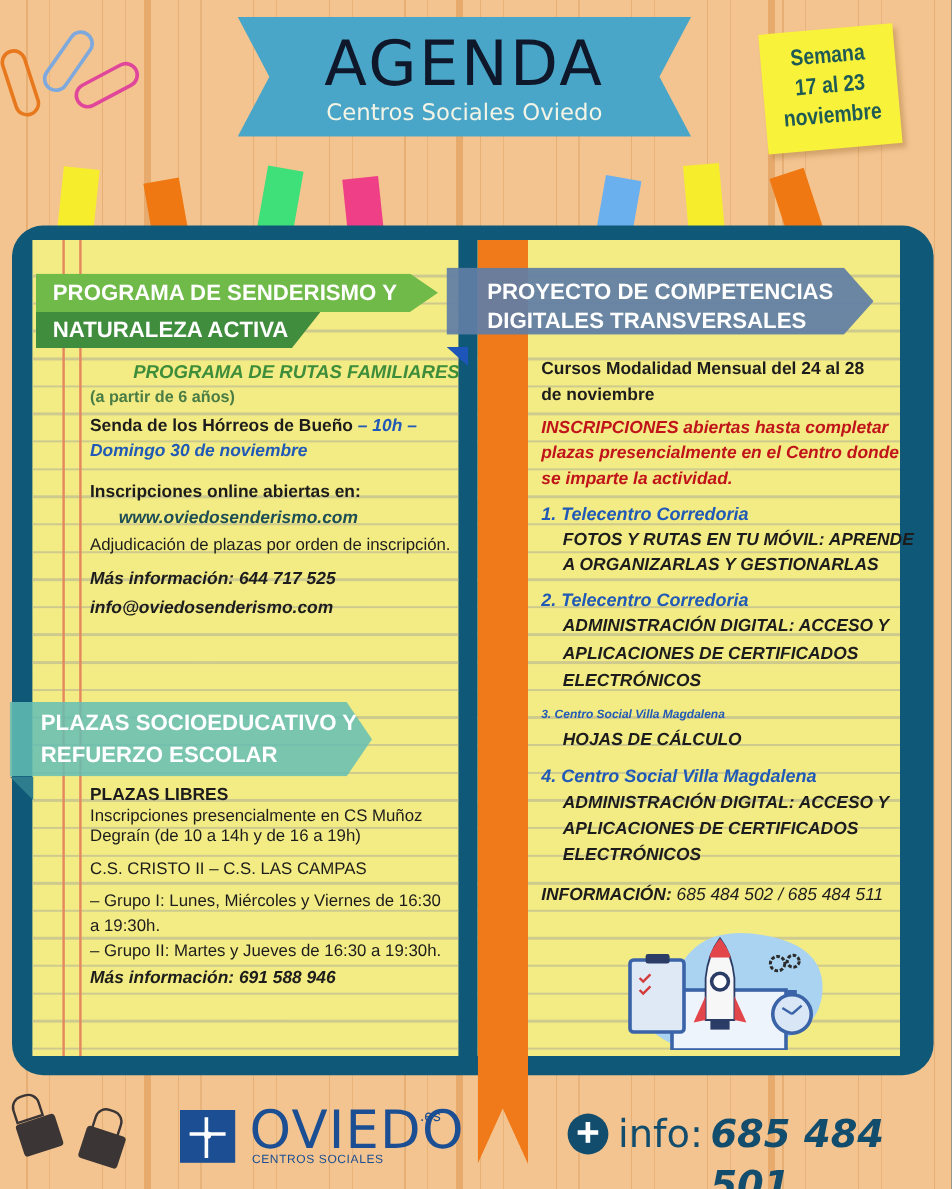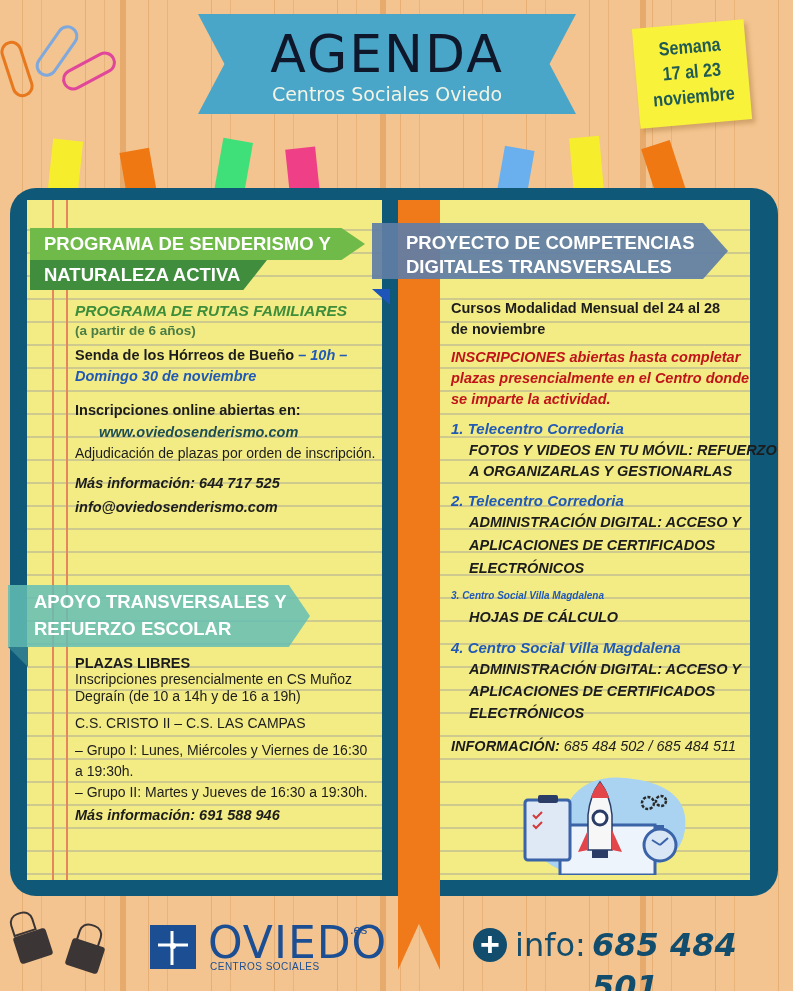--- a/index.html
+++ b/index.html
@@ -80,21 +80,21 @@
     clip-path: polygon(0 0, 100% 0, 100% 100%); }
   .hdr-teal { left: 8px; top: 585px; width: 302px; height: 62px; background: rgba(100,190,180,0.85);
     clip-path: polygon(0 0, 93% 0, 100% 50%, 93% 100%, 0 100%); padding: 5px 0 0 26px; }
   .hdr-teal-fold { left: 8px; top: 647px; width: 20px; height: 20px; background: #2d7d8e;
     clip-path: polygon(0 0, 100% 0, 100% 100%); }
 
   
   .txt { font-size: 14.5px; line-height: 21px; color: #1c1c1c; }
   .b { font-weight: bold; }
   .i { font-style: italic; }
-  .green { color: #3e8d3a; }
+  .green { color: #3e8d3a; margin-left: 36px; }
   .gray-green { color: #4a7d46; }
   .blue { color: #2159b7; }
   .teal { color: #1d4d55; margin-left: 24px; }
   .red { color: #c0141a; }
 
   .row { position: absolute; white-space: nowrap; }
 
   
   .illus { left: 500px; top: 770px; width: 210px; height: 105px; }
 
@@ -159,21 +159,21 @@
   <span>Senda de los Hórreos de Bueño</span><span class="i blue"> – 10h –</span>
 </div>
 <div class="row txt b i blue" style="left:75px;top:366px;">Domingo 30 de noviembre</div>
 <div class="row txt b" style="left:75px;top:400px;">Inscripciones online abiertas en:</div>
 <div class="row txt b i teal" style="left:75px;top:422px;">www.oviedosenderismo.com</div>
 <div class="row txt" style="left:75px;top:443px;font-size:14px;">Adjudicación de plazas por orden de inscripción.</div>
 <div class="row txt b i" style="left:75px;top:473px;">Más información: 644 717 525</div>
 <div class="row txt b i" style="left:75px;top:497px;">info@oviedosenderismo.com</div>
 
 <div class="abs hdr hdr-teal">
-  <div>APOYO TRANSVERSALES Y</div>
+  <div>PLAZAS SOCIOEDUCATIVO Y</div>
   <div style="margin-top:3px;">REFUERZO ESCOLAR</div>
 </div>
 <div class="abs hdr-teal-fold"></div>
 
 <div class="row txt b" style="left:75px;top:653px;">PLAZAS LIBRES</div>
 <div class="row txt" style="left:75px;top:671px;font-size:14px;line-height:17px;">Inscripciones presencialmente en CS Muñoz</div>
 <div class="row txt" style="left:75px;top:688px;font-size:14px;line-height:17px;">Degraín (de 10 a 14h y de 16 a 19h)</div>
 <div class="row txt" style="left:75px;top:713px;font-size:14px;">C.S. CRISTO II – C.S. LAS CAMPAS</div>
 <div class="row txt" style="left:75px;top:740px;font-size:14px;">– Grupo I: Lunes, Miércoles y Viernes de 16:30</div>
 <div class="row txt" style="left:75px;top:761px;font-size:14px;">a 19:30h.</div>
@@ -190,21 +190,21 @@
 <div class="row txt b" style="left:451px;top:319px;">de noviembre</div>
 <div class="row txt b i red" style="left:451px;top:347px;">
   <span>INSCRIPCIONES</span><span> abiertas hasta completar</span>
 </div>
 <div class="row txt b i red" style="left:451px;top:368px;">plazas presencialmente en el Centro donde</div>
 <div class="row txt b i red" style="left:451px;top:389px;">se imparte la actividad.</div>
 
 <div class="row txt b i blue" style="left:451px;top:418px;font-size:15px;">
   <span>1.</span> <span>Telecentro Corredoria</span>
 </div>
-<div class="row txt b i" style="left:469px;top:440px;">FOTOS Y VIDEOS EN TU MÓVIL: REFUERZO</div>
+<div class="row txt b i" style="left:469px;top:440px;">FOTOS Y RUTAS EN TU MÓVIL: APRENDE</div>
 <div class="row txt b i" style="left:469px;top:461px;">A ORGANIZARLAS Y GESTIONARLAS</div>
 
 <div class="row txt b i blue" style="left:451px;top:490px;font-size:15px;">
   <span>2.</span> <span>Telecentro Corredoria</span>
 </div>
 <div class="row txt b i" style="left:469px;top:512px;">ADMINISTRACIÓN DIGITAL: ACCESO Y</div>
 <div class="row txt b i" style="left:469px;top:535px;">APLICACIONES DE CERTIFICADOS</div>
 <div class="row txt b i" style="left:469px;top:558px;">ELECTRÓNICOS</div>
 
 <div class="row txt b i blue" style="left:451px;top:585px;font-size:10px;font-style:italic;">

